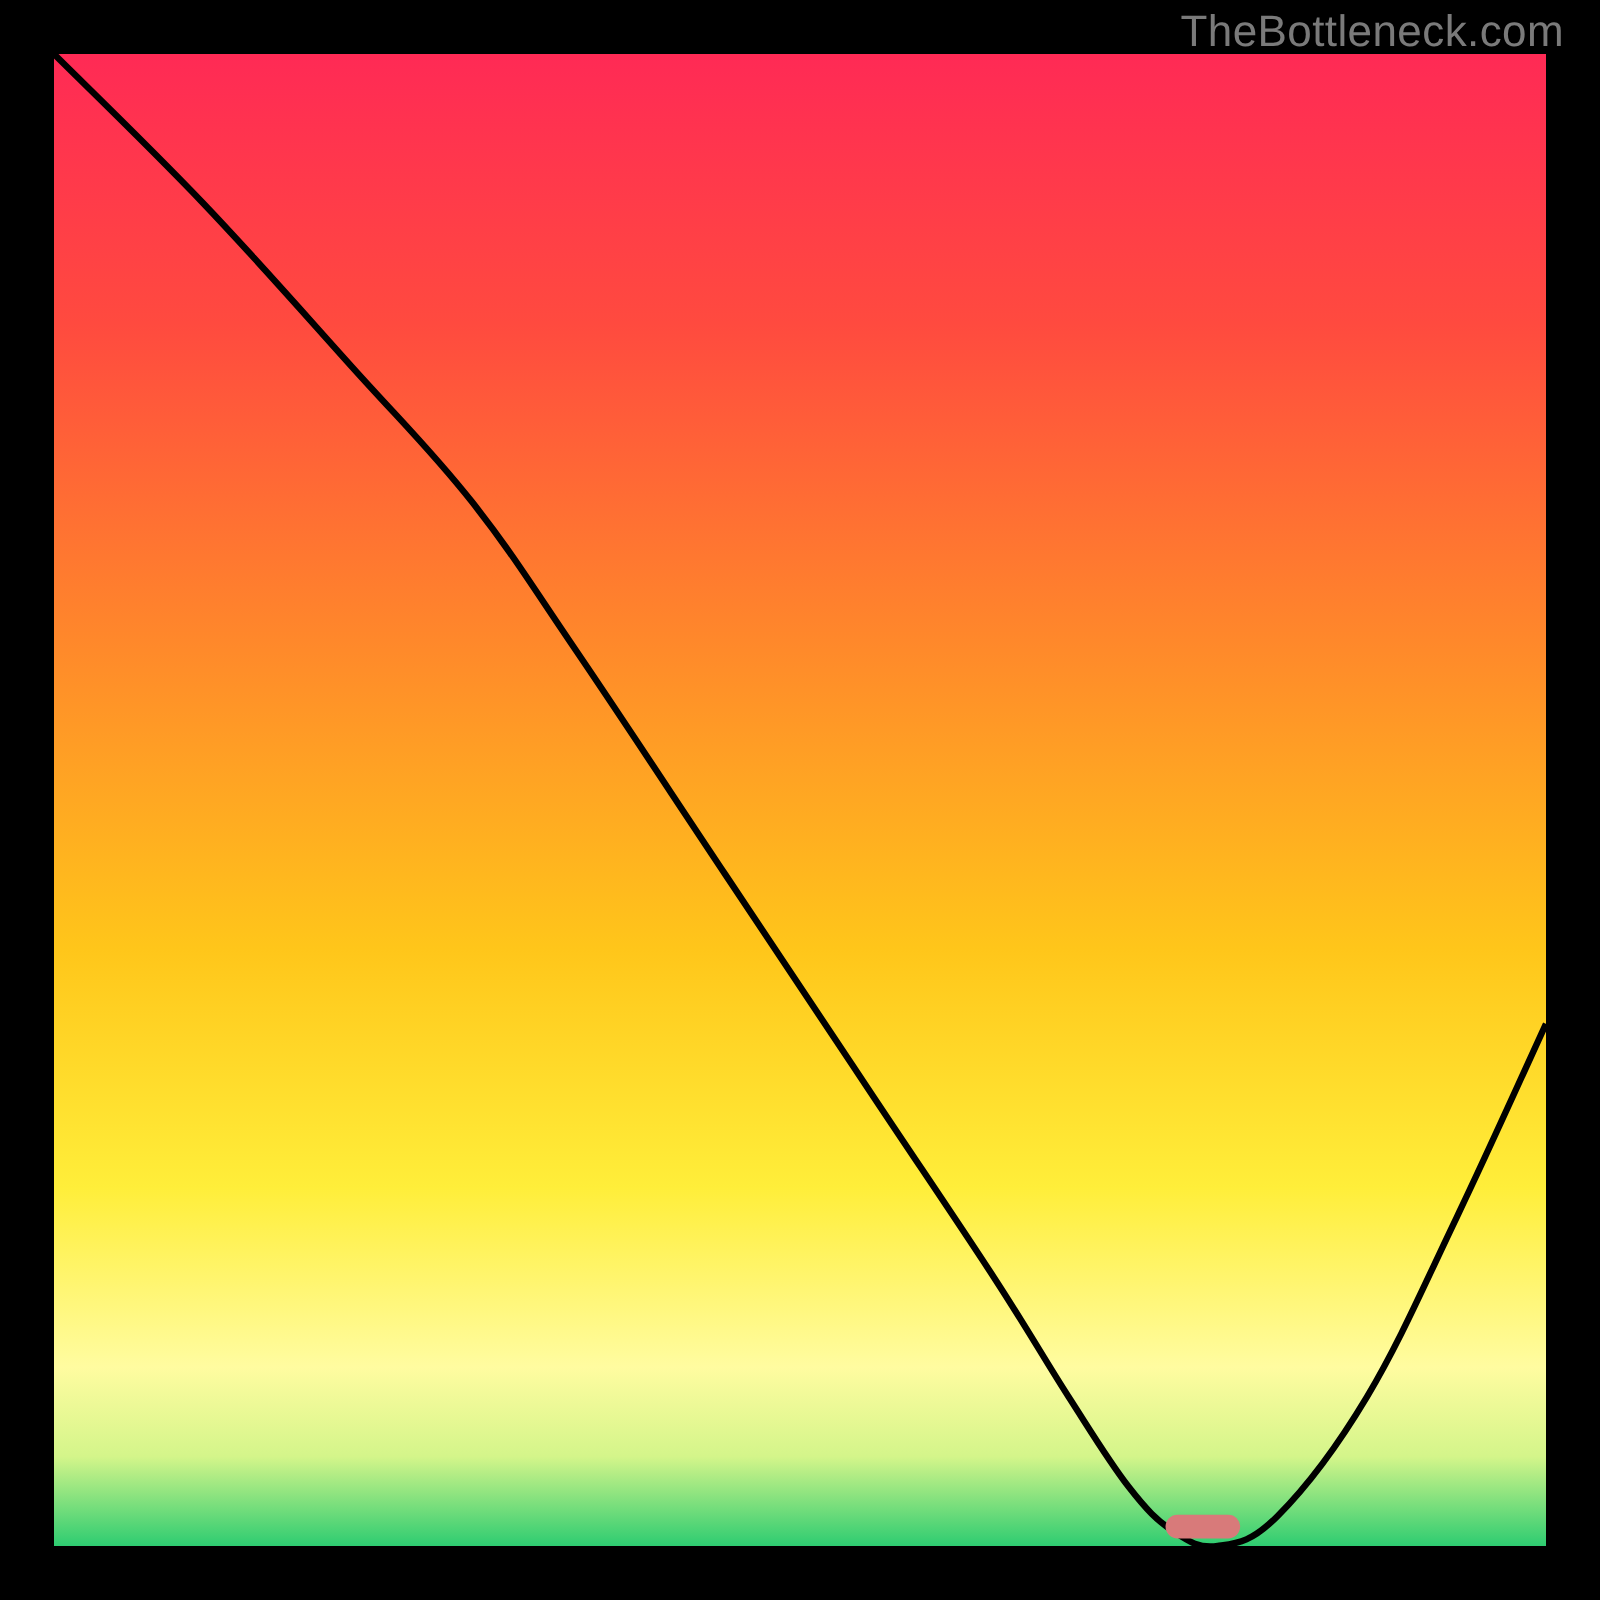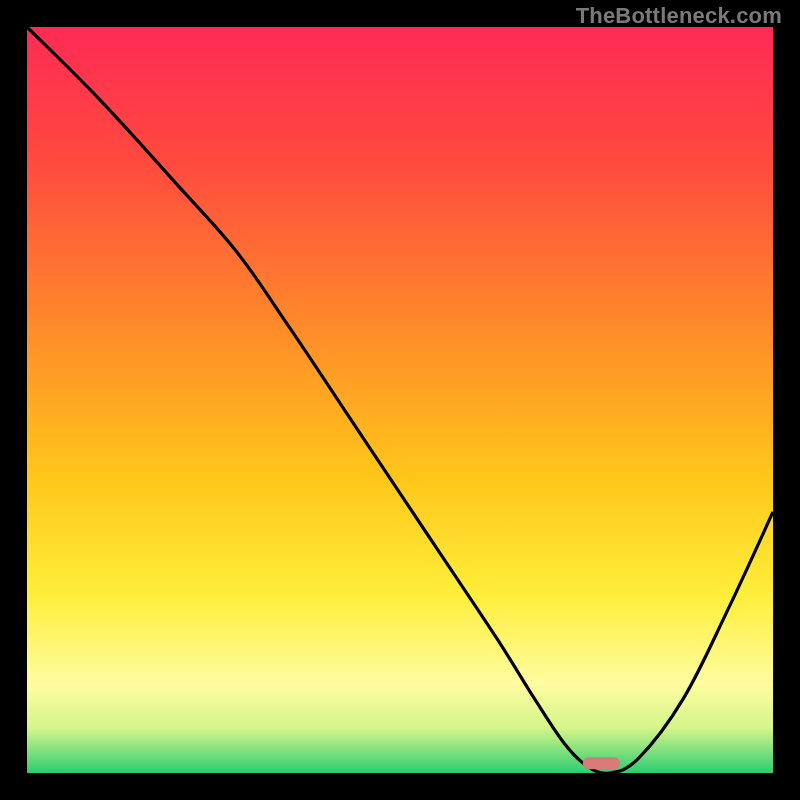--- a/index.html
+++ b/index.html
@@ -10,21 +10,21 @@
     background: #000;
     position: relative;
     font-family: Arial, sans-serif;
   }
   .watermark {
     position: absolute;
     top: 3px;
     right: 18px;
     color: #7a7a7a;
     font-size: 22px;
-    font-weight: 700;
+    font-weight: 400;
     letter-spacing: 0.2px;
     z-index: 10;
   }
   svg {
     display: block;
   }
 </style>
 </head>
 <body>
 

